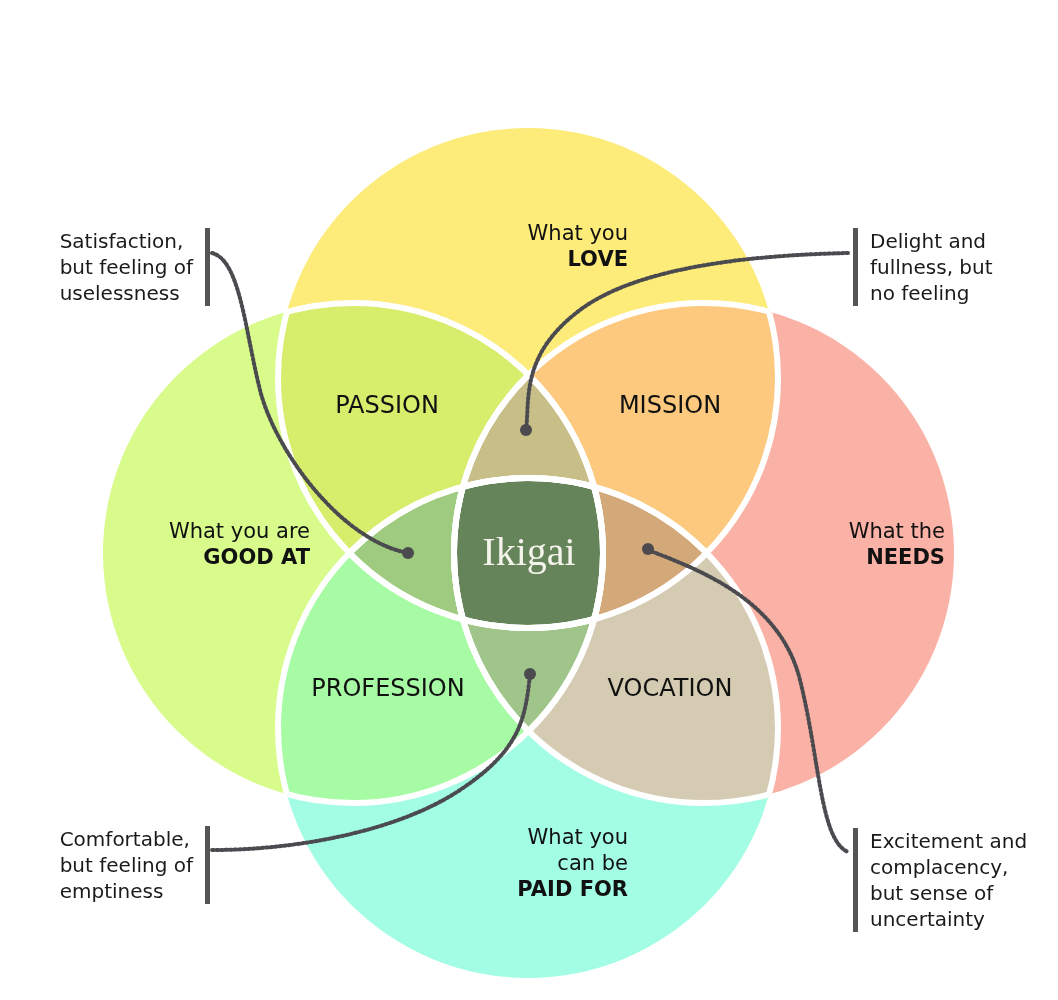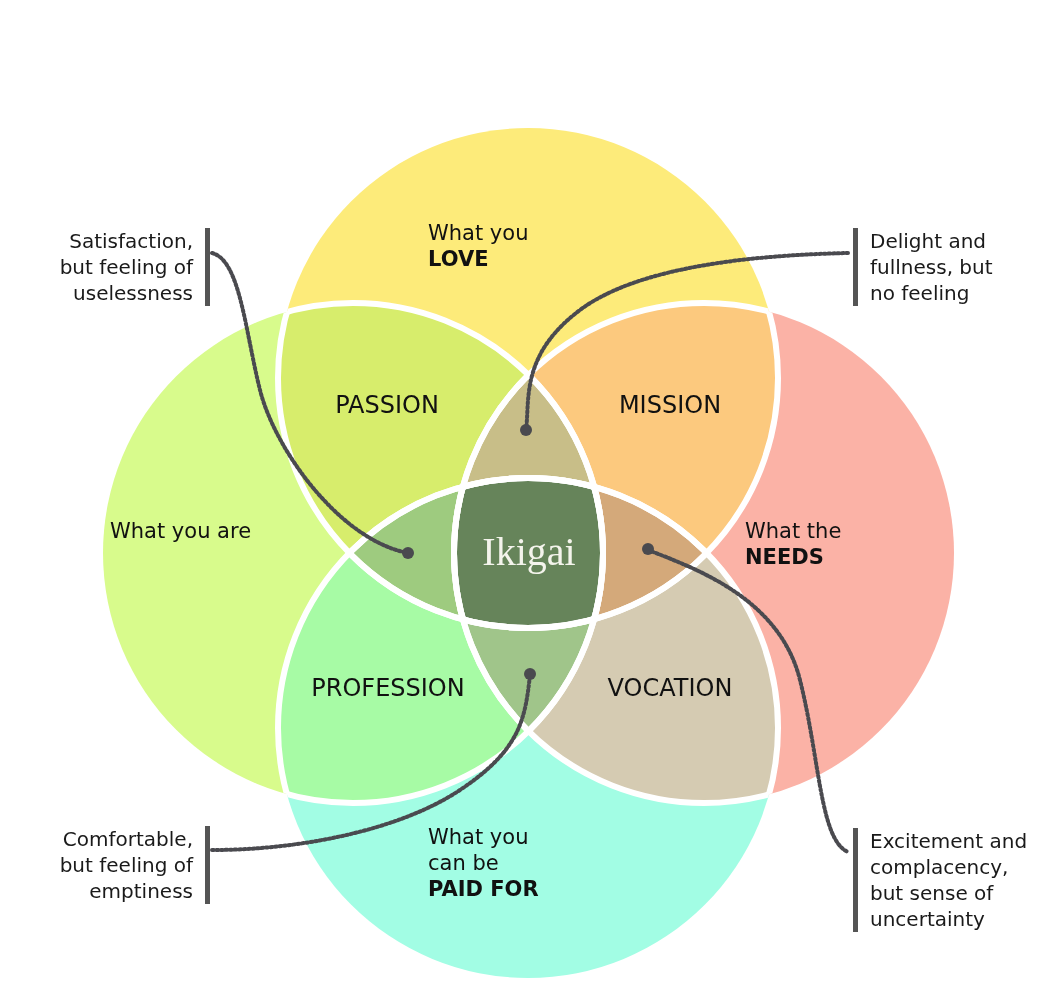--- a/index.html
+++ b/index.html
@@ -1,24 +1,24 @@
 <!DOCTYPE html>
 <html><head>
 <meta charset="utf-8">
 <style>
   html, body { margin: 0; padding: 0; background: #ffffff; }
   body { width: 1058px; height: 1000px; position: relative; overflow: hidden;
          font-family: "DejaVu Sans", sans-serif; }
   svg#diagram { position: absolute; left: 0; top: 0; }
-  .lbl { position: absolute; text-align: left; color: #111; font-size: 21px; line-height: 26px; }
+  .lbl { position: absolute; text-align: right; color: #111; font-size: 21px; line-height: 26px; }
   .lbl .b { font-weight: bold; display: block; }
   .region { position: absolute; font-weight: normal; font-size: 24px; color: #111; text-align: center; transform: translate(-50%, -50%); white-space: nowrap; }
   .center-lbl { position: absolute; color: #f4f4ec; font-size: 40px; transform: translate(-50%, -50%); font-family: Liberation Serif, serif; }
   .callout { position: absolute; font-size: 20px; line-height: 26px; color: #1a1a1a; }
-  .callout.left { text-align: right; padding-right: 12px; border-right: 5px solid #555; }
+  .callout.left { text-align: left; padding-right: 12px; border-right: 5px solid #555; }
   .callout.right { text-align: left; padding-left: 12px; border-left: 5px solid #555; margin-left: 8px; }
   .callout span { display: block; }
 </style>
 </head>
 <body>
 
 <svg id="diagram" width="1058" height="1000">
   <defs>
     <clipPath id="cT">
         <circle cx="528" cy="378" r="250"></circle>
@@ -133,20 +133,21 @@
     <circle cx="648" cy="549" r="6" fill="#4a4a4f"></circle>
   </g>
 </svg>
 
 <div class="lbl" style="left:428px; top:220px; width:200px;">
   <span>What you</span>
   <span class="b">LOVE</span>
 </div>
 <div class="lbl" style="left:110px; top:518px; width:200px;">
   <span>What you are</span>
+  <span class="b">GOOD AT</span>
 </div>
 <div class="lbl" style="left:745px; top:518px; width:200px;">
   <span style="display:block">What the</span>
   <span class="b">NEEDS</span>
 </div>
 <div class="lbl" style="left:428px; top:824px; width:200px;">
   <span style="display:block">What you</span>
   <span style="display:block">can be</span>
   <span class="b">PAID FOR</span>
 </div>

